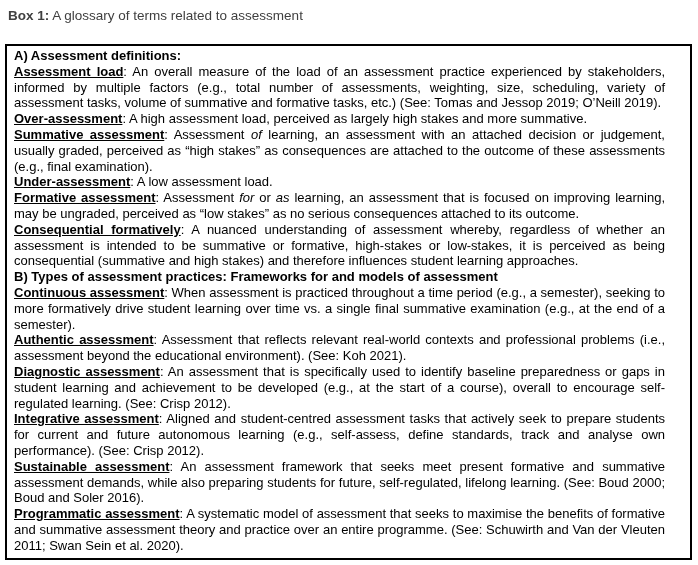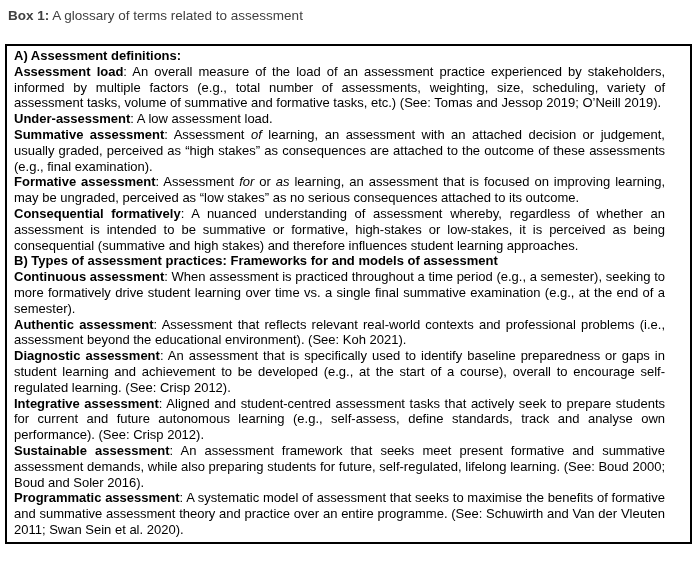--- a/index.html
+++ b/index.html
@@ -34,33 +34,34 @@
     line-height: 15.8px;
     text-align: left;
     margin: 0;
   }
   .entry {
     margin: 0;
     font-size: 13px;
     line-height: 15.8px;
     text-align: justify;
   }
-  .entry .term { font-weight: bold; }
+  .entry .term { font-weight: bold; text-decoration: underline; }
   .entry .seg-italic { font-style: italic; }
 </style>
 </head>
 <body>
 
 <div class="page-title"><span class="title-bold">Box 1:</span><span> A glossary of terms related to assessment</span></div>
 
 <div class="glossary-box" id="glossary-box">
     <div class="section-header">A) Assessment definitions:</div>
     <p class="entry"><span class="term">Assessment load</span><span class="seg-normal">: An overall measure of the load of an assessment practice experienced by stakeholders, informed by multiple factors (e.g., total number of assessments, weighting, size, scheduling, variety of assessment tasks, volume of summative and formative tasks, etc.) (See: Tomas and Jessop 2019; O’Neill 2019).</span></p>
+    <p class="entry"><span class="term">Over-assessment</span><span class="seg-normal">: A high assessment load, perceived as largely high stakes and more summative.</span></p>
+    <p class="entry"><span class="term">Summative assessment</span><span class="seg-normal">: Assessment </span><span class="seg-italic">of</span><span class="seg-normal"> learning, an assessment with an attached decision or judgement, usually graded, perceived as “high stakes” as consequences are attached to the outcome of these assessments (e.g., final examination).</span></p>
     <p class="entry"><span class="term">Under-assessment</span><span class="seg-normal">: A low assessment load.</span></p>
-    <p class="entry"><span class="term">Summative assessment</span><span class="seg-normal">: Assessment </span><span class="seg-italic">of</span><span class="seg-normal"> learning, an assessment with an attached decision or judgement, usually graded, perceived as “high stakes” as consequences are attached to the outcome of these assessments (e.g., final examination).</span></p>
     <p class="entry"><span class="term">Formative assessment</span><span class="seg-normal">: Assessment </span><span class="seg-italic">for</span><span class="seg-normal"> or </span><span class="seg-italic">as</span><span class="seg-normal"> learning, an assessment that is focused on improving learning, may be ungraded, perceived as “low stakes” as no serious consequences attached to its outcome.</span></p>
     <p class="entry"><span class="term">Consequential formatively</span><span class="seg-normal">: A nuanced understanding of assessment whereby, regardless of whether an assessment is intended to be summative or formative, high-stakes or low-stakes, it is perceived as being consequential (summative and high stakes) and therefore influences student learning approaches.</span></p>
     <div class="section-header">B) Types of assessment practices: Frameworks for and models of assessment</div>
     <p class="entry"><span class="term">Continuous assessment</span><span class="seg-normal">: When assessment is practiced throughout a time period (e.g., a semester), seeking to more formatively drive student learning over time vs. a single final summative examination (e.g., at the end of a semester).</span></p>
     <p class="entry"><span class="term">Authentic assessment</span><span class="seg-normal">: Assessment that reflects relevant real-world contexts and professional problems (i.e., assessment beyond the educational environment). (See: Koh 2021).</span></p>
     <p class="entry"><span class="term">Diagnostic assessment</span><span class="seg-normal">: An assessment that is specifically used to identify baseline preparedness or gaps in student learning and achievement to be developed (e.g., at the start of a course), overall to encourage self-regulated learning. (See: Crisp 2012).</span></p>
     <p class="entry"><span class="term">Integrative assessment</span><span class="seg-normal">: Aligned and student-centred assessment tasks that actively seek to prepare students for current and future autonomous learning (e.g., self-assess, define standards, track and analyse own performance). (See: Crisp 2012).</span></p>
     <p class="entry"><span class="term">Sustainable assessment</span><span class="seg-normal">: An assessment framework that seeks meet present formative and summative assessment demands, while also preparing students for future, self-regulated, lifelong learning. (See: Boud 2000; Boud and Soler 2016).</span></p>
     <p class="entry"><span class="term">Programmatic assessment</span><span class="seg-normal">: A systematic model of assessment that seeks to maximise the benefits of formative and summative assessment theory and practice over an entire programme. (See: Schuwirth and Van der Vleuten 2011; Swan Sein et al. 2020).</span></p>
   </div>

